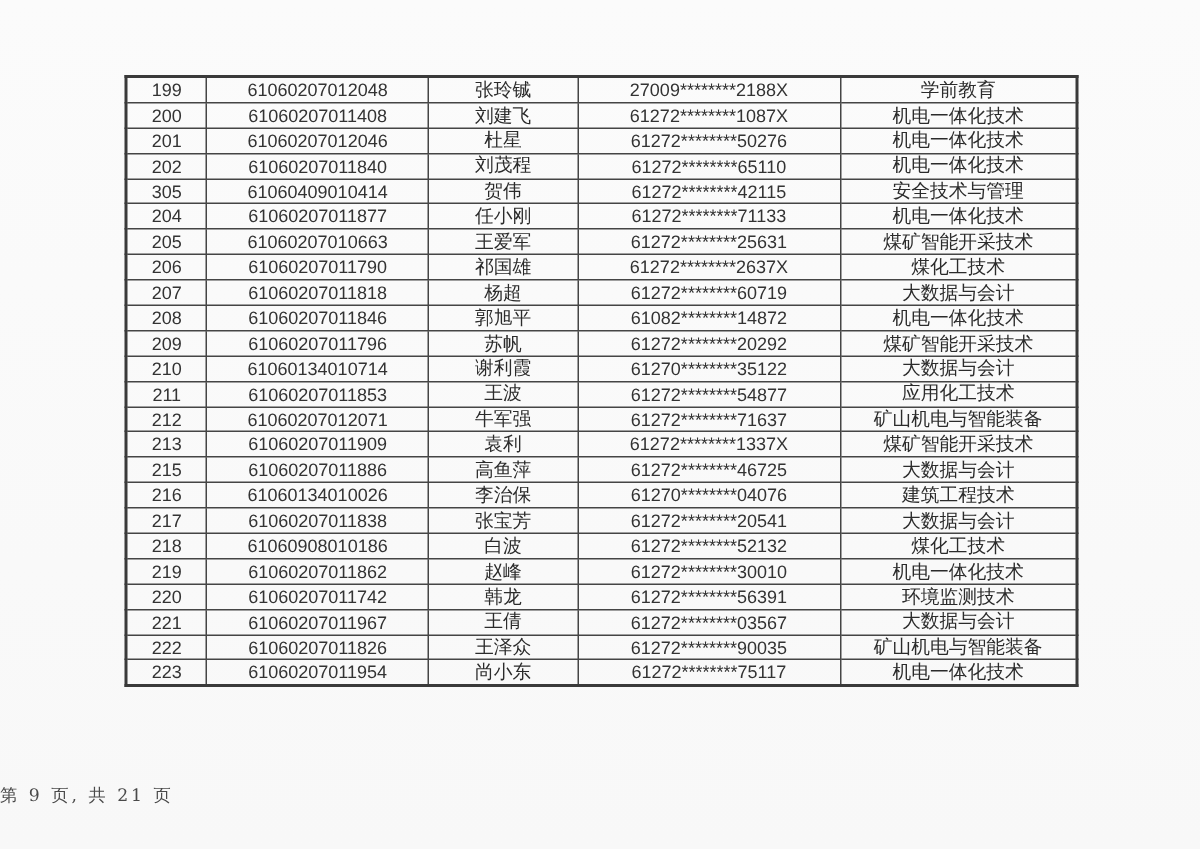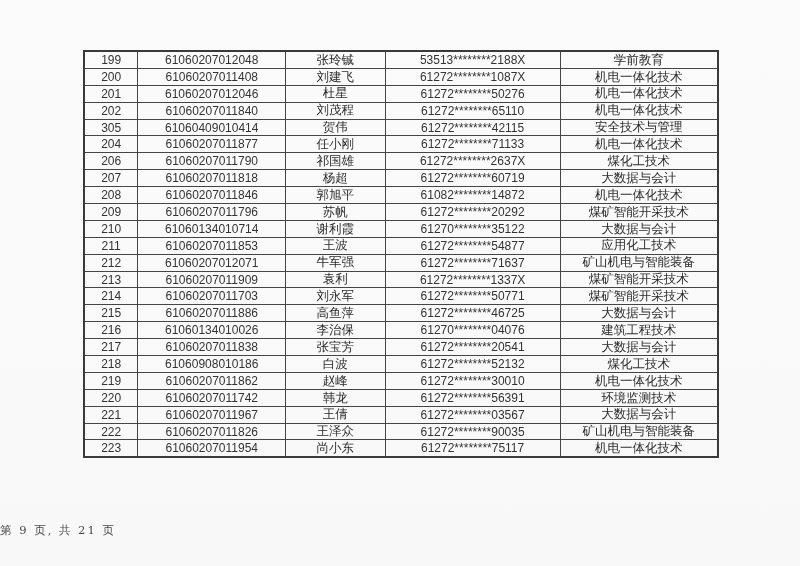--- a/index.html
+++ b/index.html
@@ -82,21 +82,21 @@
           <col class="c1">
           <col class="c2">
           <col class="c3">
           <col class="c4">
       </colgroup>
       <tbody id="table-body">
           <tr>
             <td class="c0">199</td>
             <td class="c1">61060207012048</td>
             <td class="c2">张玲铖</td>
-            <td class="c3">53513********2188X</td>
+            <td class="c3">27009********2188X</td>
             <td class="c4">学前教育</td>
           </tr>
           <tr>
             <td class="c0">200</td>
             <td class="c1">61060207011408</td>
             <td class="c2">刘建飞</td>
             <td class="c3">61272********1087X</td>
             <td class="c4">机电一体化技术</td>
           </tr>
           <tr>
@@ -121,20 +121,27 @@
             <td class="c4">安全技术与管理</td>
           </tr>
           <tr>
             <td class="c0">204</td>
             <td class="c1">61060207011877</td>
             <td class="c2">任小刚</td>
             <td class="c3">61272********71133</td>
             <td class="c4">机电一体化技术</td>
           </tr>
           <tr>
+            <td class="c0">205</td>
+            <td class="c1">61060207010663</td>
+            <td class="c2">王爱军</td>
+            <td class="c3">61272********25631</td>
+            <td class="c4">煤矿智能开采技术</td>
+          </tr>
+          <tr>
             <td class="c0">206</td>
             <td class="c1">61060207011790</td>
             <td class="c2">祁国雄</td>
             <td class="c3">61272********2637X</td>
             <td class="c4">煤化工技术</td>
           </tr>
           <tr>
             <td class="c0">207</td>
             <td class="c1">61060207011818</td>
             <td class="c2">杨超</td>
@@ -174,27 +181,20 @@
             <td class="c1">61060207012071</td>
             <td class="c2">牛军强</td>
             <td class="c3">61272********71637</td>
             <td class="c4">矿山机电与智能装备</td>
           </tr>
           <tr>
             <td class="c0">213</td>
             <td class="c1">61060207011909</td>
             <td class="c2">袁利</td>
             <td class="c3">61272********1337X</td>
-            <td class="c4">煤矿智能开采技术</td>
-          </tr>
-          <tr>
-            <td class="c0">214</td>
-            <td class="c1">61060207011703</td>
-            <td class="c2">刘永军</td>
-            <td class="c3">61272********50771</td>
             <td class="c4">煤矿智能开采技术</td>
           </tr>
           <tr>
             <td class="c0">215</td>
             <td class="c1">61060207011886</td>
             <td class="c2">高鱼萍</td>
             <td class="c3">61272********46725</td>
             <td class="c4">大数据与会计</td>
           </tr>
           <tr>

